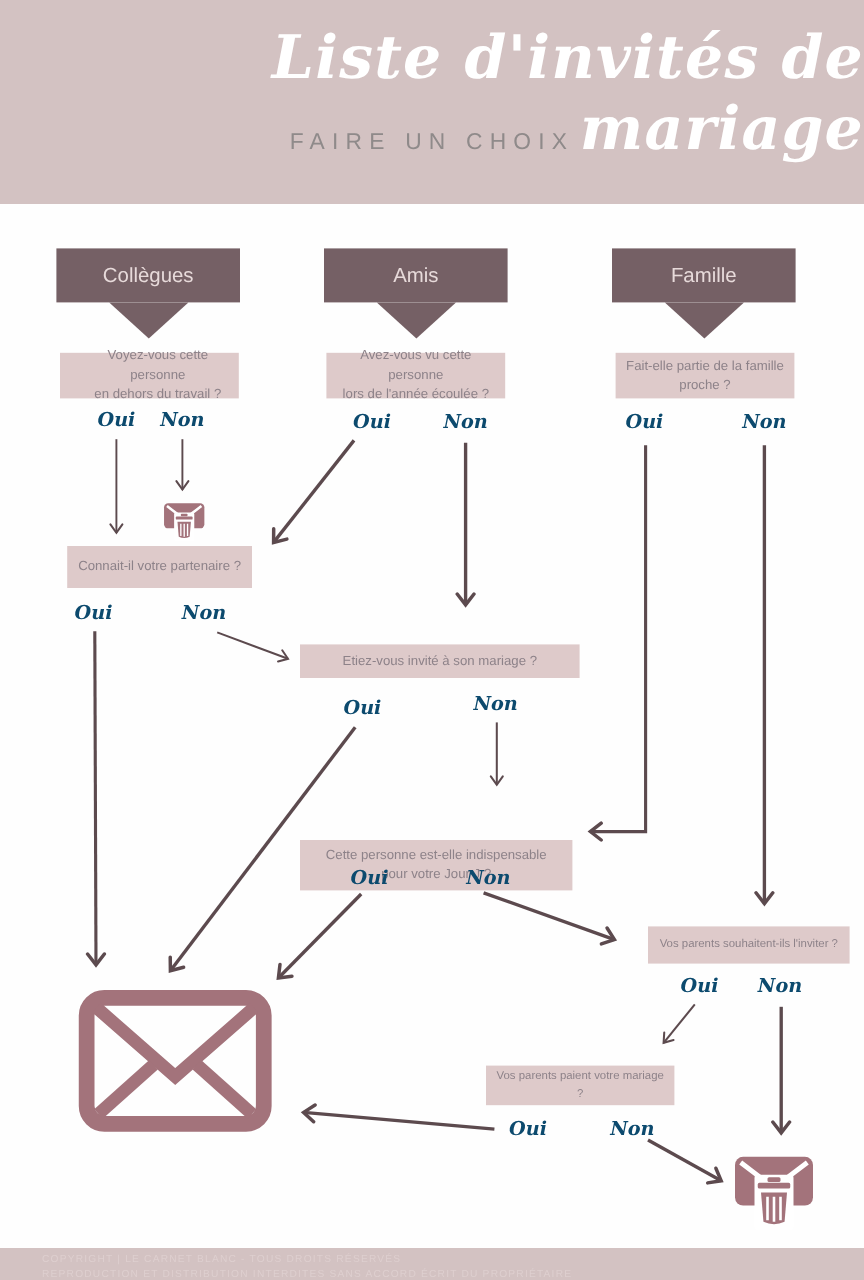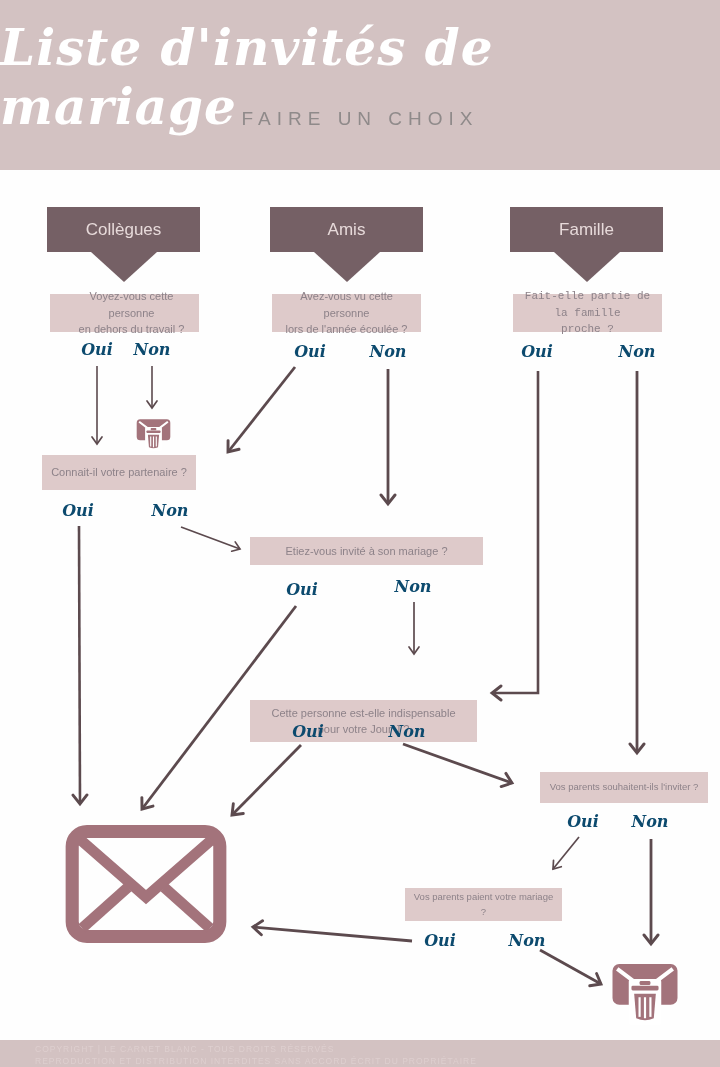--- a/index.html
+++ b/index.html
@@ -1,20 +1,20 @@
 <!DOCTYPE html>
 <html><head>
 <meta charset="utf-8">
 <style>
   html,body{margin:0;padding:0;background:#ffffff;}
   .page{position:relative;width:720px;height:1067px;background:#fefefe;overflow:hidden;
         font-family:"Liberation Sans",sans-serif;}
   
   .band-top{position:absolute;left:0;top:0;width:720px;height:170px;background:#d3c2c2;}
-  .title{position:absolute;left:0;top:18px;width:720px;text-align:left;
+  .title{position:absolute;left:0;top:18px;width:720px;text-align:right;
          font-family:"DejaVu Serif",serif;font-style:italic;font-weight:bold;
          font-size:50px;color:#ffffff;letter-spacing:1px;}
   .subtitle{position:absolute;left:0;top:108px;width:720px;text-align:center;
             font-size:19px;color:#8f8a8a;letter-spacing:6px;}
   
   .col-head{position:absolute;width:153px;height:45px;background:#756065;color:#e7dada;
             display:flex;align-items:center;justify-content:center;font-size:17px;top:207px;}
   .col-head::after{content:"";position:absolute;top:45px;left:50%;transform:translateX(-50%);
             border-left:33px solid transparent;border-right:33px solid transparent;
             border-top:30px solid #756065;}
@@ -51,24 +51,24 @@
     <span>Amis</span>
   </div>
   <div class="col-head" style="left:510px;">
     <span>Famille</span>
   </div>
 
   <div class="qbox" style="left:50px;top:294px;width:149px;height:38px;padding-left:20px;">Voyez-vous cette personne
 en dehors du travail ?</div>
   <div class="qbox" style="left:272px;top:294px;width:149px;height:38px;">Avez-vous vu cette personne
 lors de l'année écoulée ?</div>
-  <div class="qbox" style="left:513px;top:294px;width:149px;height:38px;font-family:Liberation Mono, monospace;">Fait-elle partie de la famille
+  <div class="qbox" style="left:513px;top:294px;width:149px;height:38px;">Fait-elle partie de la famille
 proche  ?</div>
 
-  <div class="qbox" style="left:42px;top:455px;width:154px;height:35px;">Connait-il votre partenaire ?</div>
+  <div class="qbox" style="left:56px;top:455px;width:154px;height:35px;">Connait-il votre partenaire ?</div>
   <div class="qbox" style="left:250px;top:537px;width:233px;height:28px;">Etiez-vous invité à son mariage ?</div>
   <div class="qbox" style="left:250px;top:675px;width:227px;height:42px;margin-top:25px;">Cette personne est-elle indispensable
 pour votre Jour J ?</div>
   <div class="qbox small" style="left:540px;top:772px;width:168px;height:31px;">Vos parents souhaitent-ils l'inviter ?</div>
   <div class="qbox small" style="left:405px;top:888px;width:157px;height:33px;">Vos parents paient votre mariage ?</div>
 
   <span class="choice" style="left:97px;top:340px;">Oui</span>
   <span class="choice" style="left:152px;top:340px;">Non</span>
   <span class="choice" style="left:310px;top:342px;">Oui</span>
   <span class="choice" style="left:388px;top:342px;">Non</span>

